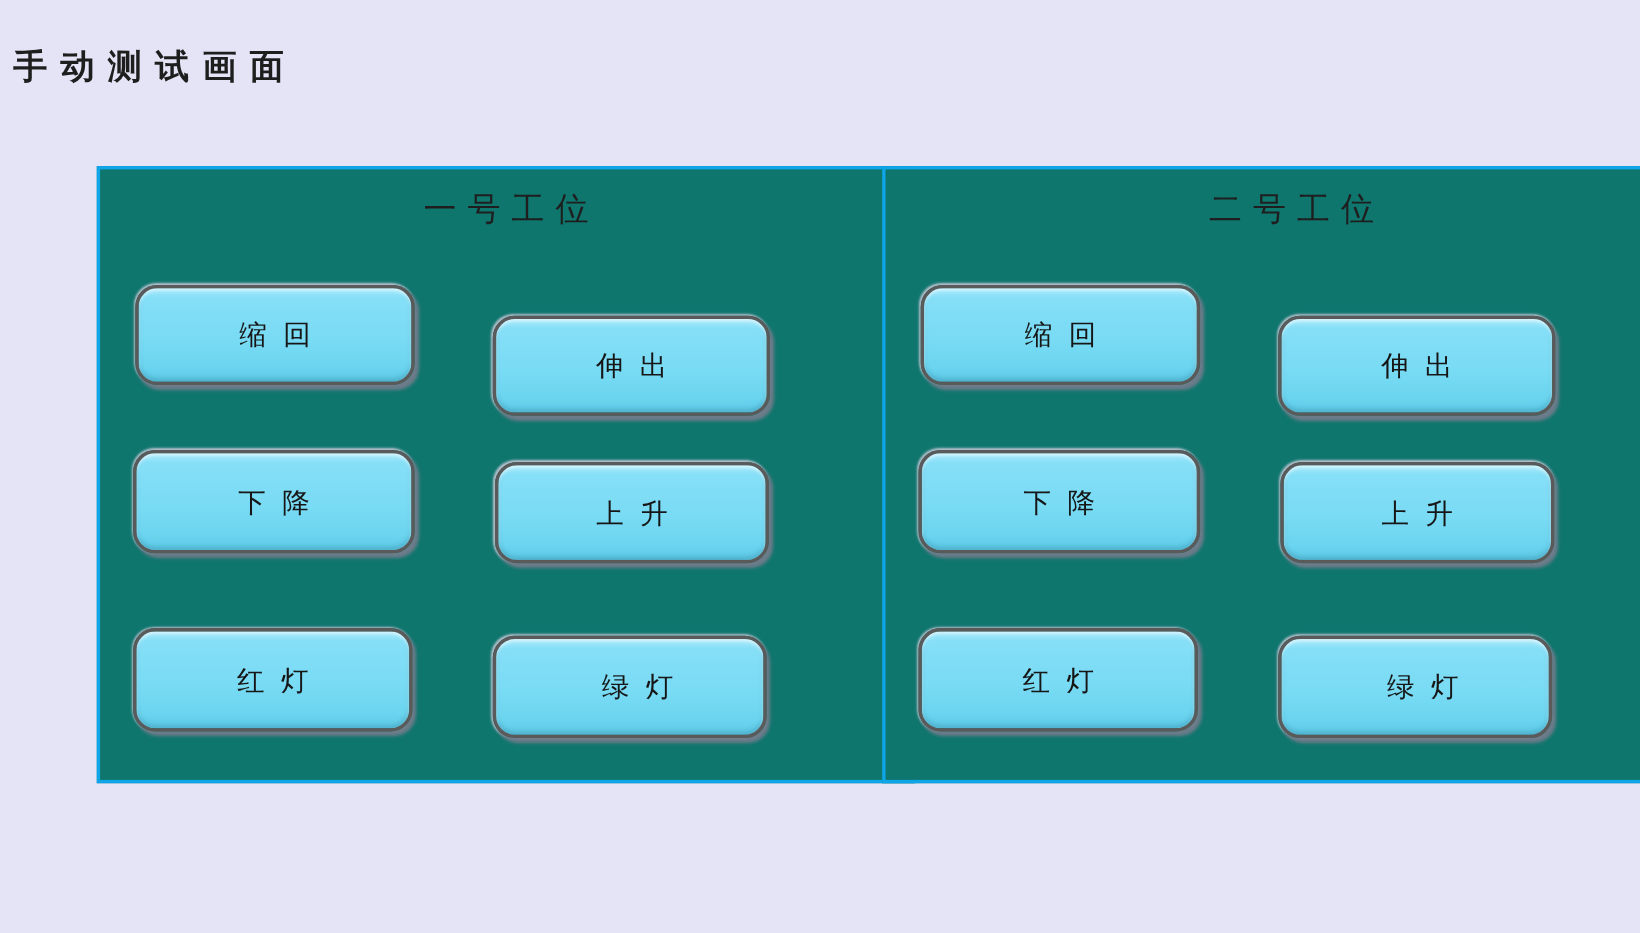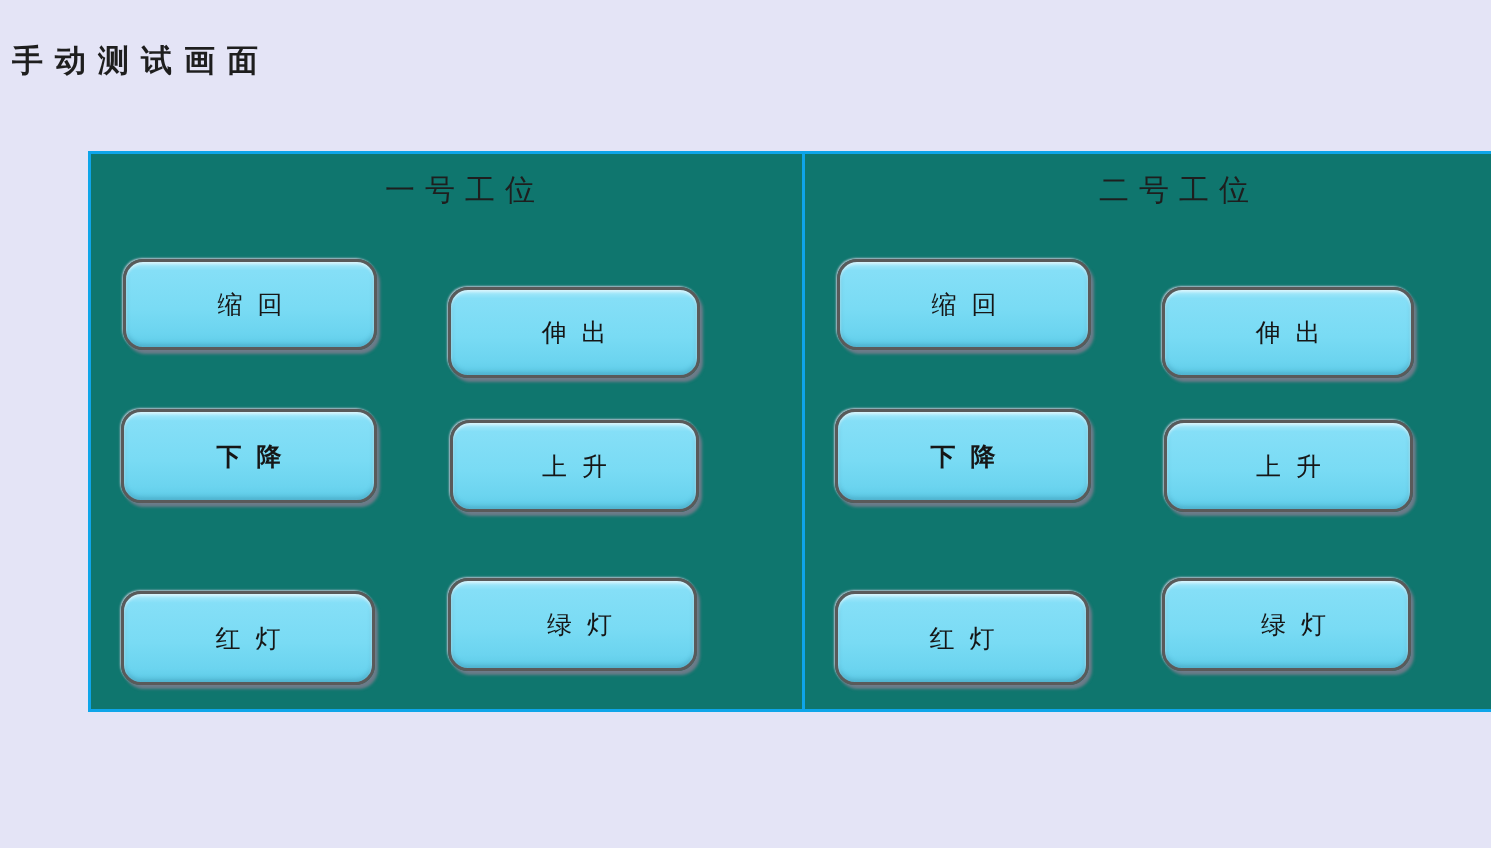--- a/index.html
+++ b/index.html
@@ -73,23 +73,23 @@
     box-shadow:
       3px 4px 3px rgba(125,125,142,0.85),
       -1px -1px 2px rgba(200,200,215,0.9),
       inset 0 2px 3px rgba(255,255,255,0.6),
       inset 0 -3px 4px rgba(45,125,155,0.35);
     text-align: right;
   }
   
   .p-r1c1 { left: 32px;  top: 105px; width: 254px; height: 91px; }
   .p-r1c2 { left: 357px; top: 105px; width: 252px; height: 91px; margin-top: 28px; }
-  .p-r2c1 { left: 30px;  top: 255px; width: 256px; height: 94px; font-weight: bold; }
+  .p-r2c1 { left: 30px;  top: 255px; width: 256px; height: 94px; }
   .p-r2c2 { left: 359px; top: 266px; width: 249px; height: 92px; font-family: Liberation Serif, serif; }
-  .p-r3c1 { left: 30px;  top: 417px; width: 254px; height: 94px; margin-top: 20px; }
+  .p-r3c1 { left: 30px;  top: 417px; width: 254px; height: 94px; }
   .p-r3c2 { left: 357px; top: 424px; width: 249px; height: 93px; padding-left: 29px; }
 </style>
 </head>
 <body>
 
 <div class="page-title">手动测试画面</div>
 
 <section class="panel panel-1">
   <div class="panel-title">一号工位</div>
   <button class="hmi-btn p-r1c1">缩回</button>

